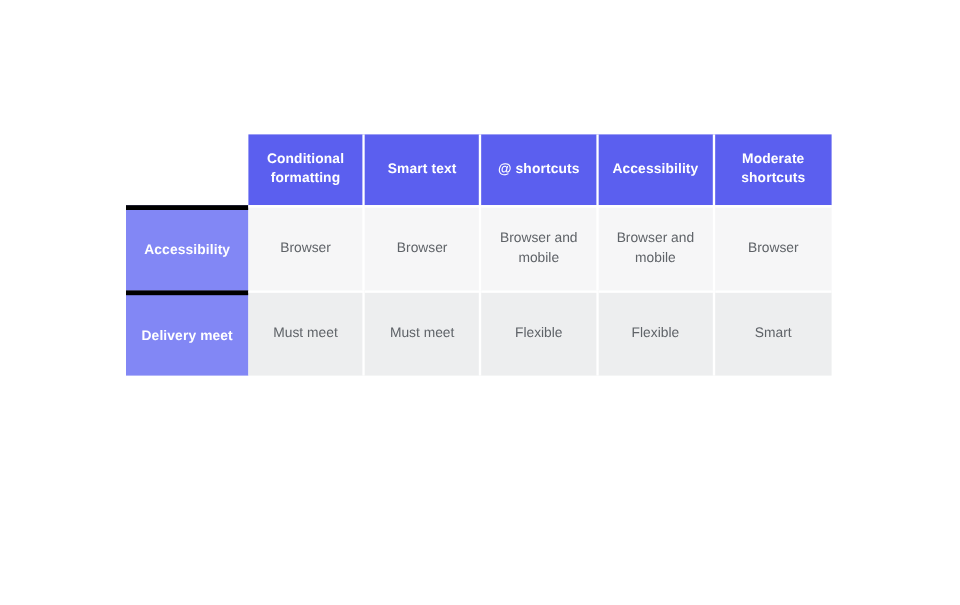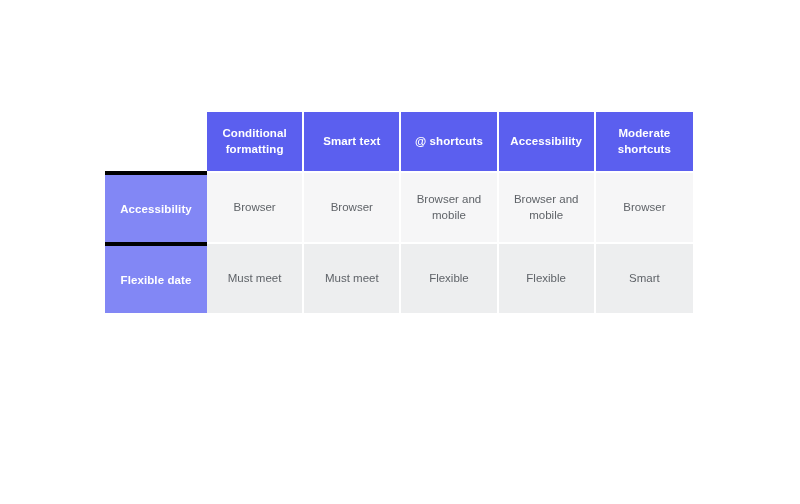--- a/index.html
+++ b/index.html
@@ -128,21 +128,21 @@
         <td class="data-cell">Browser</td>
         <td class="data-cell">Browser</td>
         <td class="data-cell">Browser and mobile</td>
         <td class="data-cell">Browser and mobile</td>
         <td class="data-cell">Browser</td>
       </tr>
 
 
 
       <tr class="stripe-dark">
-        <td class="row-head">Flexible date</td>
+        <td class="row-head">Delivery meet</td>
         <td class="data-cell">Must meet</td>
         <td class="data-cell">Must meet</td>
         <td class="data-cell">Flexible</td>
         <td class="data-cell">Flexible</td>
         <td class="data-cell">Smart</td>
       </tr>
 
     </tbody>
   </table>
 

